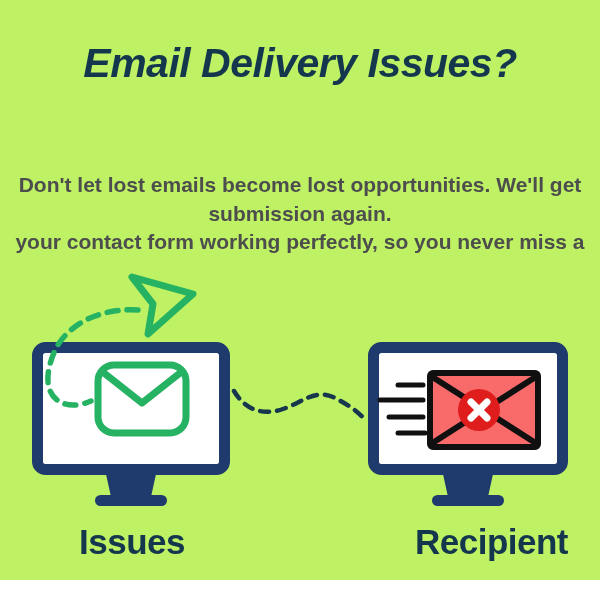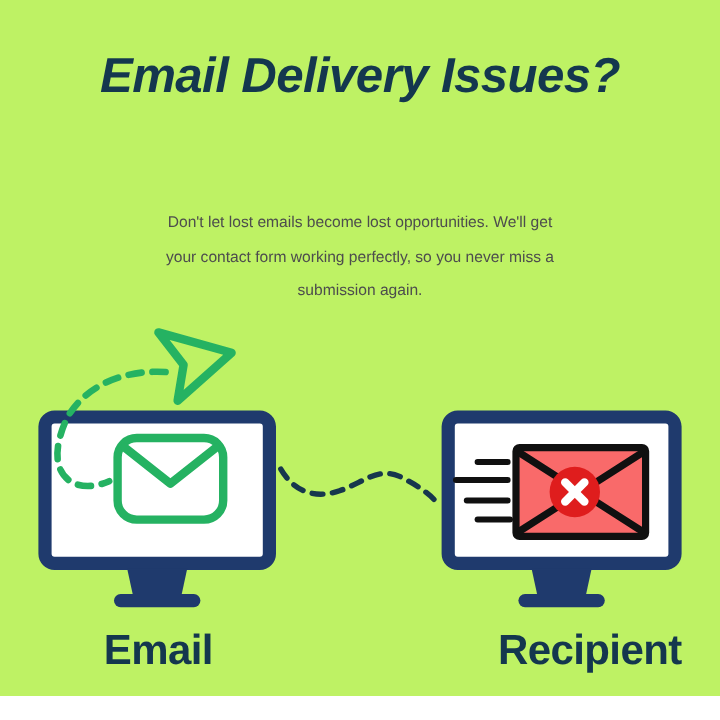--- a/index.html
+++ b/index.html
@@ -8,21 +8,21 @@
     font-family:"Liberation Sans",sans-serif;overflow:hidden;margin:0 auto;
   }
   .headline{
     position:absolute;top:38px;left:0;right:0;margin:0;text-align:center;
     font-size:41px;line-height:51px;font-weight:800;font-style:italic;
     color:#14374e;letter-spacing:-0.5px;
   }
   .headline span{display:block;}
   .subhead{
     position:absolute;top:171px;left:0;right:0;margin:0;text-align:center;
-    font-size:13px;line-height:28.5px;font-weight:400;color:#4d4d4d;
+    font-size:21px;line-height:28.5px;font-weight:700;color:#4d4d4d;
   }
   .subhead span{display:block;white-space:nowrap;}
   .illo{position:absolute;left:0;top:258px;width:600px;height:270px;}
   .label{
     position:absolute;top:522px;text-align:center;font-weight:700;
     font-size:35px;color:#14374e;letter-spacing:-0.5px;
   }
   .label-sender{left:32px;width:200px;}
   .label-recipient{left:368px;width:200px;text-align:right;}
 
@@ -43,22 +43,22 @@
 <body>
 
 <div class="stage">
 
   <h1 class="headline">
     <span>Email Delivery Issues?</span>
   </h1>
 
   <p class="subhead">
     <span>Don't let lost emails become lost opportunities. We'll get</span>
+    <span>submission again.</span>
     <span>your contact form working perfectly, so you never miss a</span>
-    <span>submission again.</span>
   </p>
 
   <svg class="illo" viewBox="0 0 600 270" aria-hidden="true">
 
     <g>
       <rect class="mon-screen" x="37" y="89" width="188" height="123" rx="6"></rect>
       <rect class="mon-frame" x="37.5" y="89.5" width="187" height="122" rx="8"></rect>
       <polygon class="mon-solid" points="106,216 156,216 151,239 111,239"></polygon>
       <rect class="mon-solid" x="95" y="237" width="72" height="11" rx="5.5"></rect>
     </g>
@@ -96,16 +96,16 @@
         <line x1="471" y1="144" x2="487" y2="160"></line>
         <line x1="487" y1="144" x2="471" y2="160"></line>
       </g>
     </g>
 
     <path class="grn trail" d="M 138 52 C 105 50, 72 62, 56 90 C 44 116, 46 133, 57 142 C 66 149, 80 148, 91 143"></path>
 
     <polygon class="grn" points="132,19 193,36 148,76 153,46" stroke-width="7"></polygon>
   </svg>
 
-  <div class="label label-sender">Email</div>
+  <div class="label label-sender">Issues</div>
   <div class="label label-recipient">Recipient</div>
 
 </div>
 
 </body></html>

